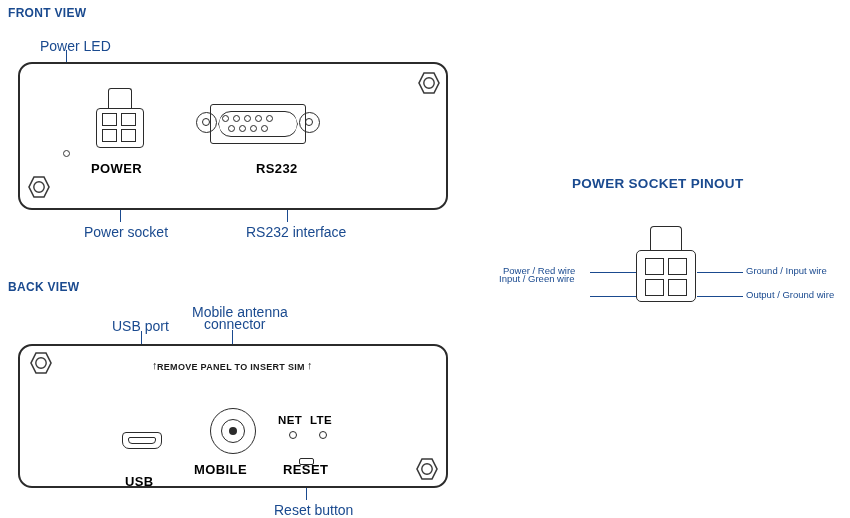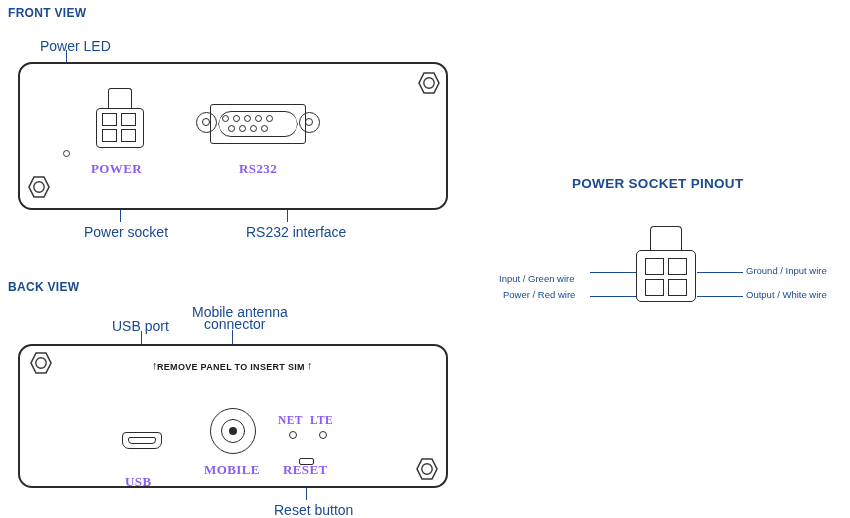--- a/index.html
+++ b/index.html
@@ -36,24 +36,23 @@
   #back-device  { left: 18px; top: 344px; width: 430px; height: 144px; }
   .hexwrap {
     position: absolute;
     width: 22px; height: 22px;
   }
   .hexwrap svg { display:block; }
 
   .label {
     position: absolute;
     font-size: 13px;
-    color: #8b5cf6;
+    color: #000000;
     font-weight: bold;
     letter-spacing: 0.4px;
-    font-family: Liberation Serif, serif;
   }
   .callout-label {
     position: absolute;
     font-size: 14px;
     color: #1a4a8f;
     white-space: nowrap;
   }
   .pin-label {
     position: absolute;
     font-size: 9.5px;
@@ -293,21 +292,21 @@
   <div class="db9-pin" style="left:26px; top:11px;"></div>
   <div class="db9-pin" style="left:37px; top:11px;"></div>
   <div class="db9-pin" style="left:48px; top:11px;"></div>
   <div class="db9-pin" style="left:59px; top:11px;"></div>
   <div class="db9-pin" style="left:70px; top:11px;"></div>
   <div class="db9-pin" style="left:32px; top:21px;"></div>
   <div class="db9-pin" style="left:43px; top:21px;"></div>
   <div class="db9-pin" style="left:54px; top:21px;"></div>
   <div class="db9-pin" style="left:65px; top:21px;"></div>
 </div>
-<div class="label" style="left:239px; top:161px;">RS232</div>
+<div class="label" style="left:256px; top:161px;">RS232</div>
 
 <div class="leader leader-v" style="left:120px; top:210px; height:12px;"></div>
 <div class="callout-label" style="left:84px; top:224px;">Power  socket</div>
 <div class="leader leader-v" style="left:287px; top:210px; height:12px;"></div>
 <div class="callout-label" style="left:246px; top:224px;">RS232  interface</div>
 
 <div class="section-title" id="back-view-title">BACK VIEW</div>
 
 <div class="callout-label" style="left:112px; top:318px;">USB port</div>
 <div class="leader leader-v" style="left:141px; top:331px; height:100px;"></div>
@@ -335,21 +334,21 @@
 <div class="small-caps" style="left:157px; top:362px;">REMOVE PANEL TO INSERT SIM</div>
 <div class="arrow-up" style="left:307px; top:359px;">↑</div>
 
 <div id="usb-port"></div>
 <div id="usb-inner"></div>
 <div class="label" style="left:125px; top:474px;">USB</div>
 
 <div id="ant-outer"></div>
 <div id="ant-mid"></div>
 <div id="ant-core"></div>
-<div class="label" style="left:204px; top:462px;">MOBILE</div>
+<div class="label" style="left:194px; top:462px;">MOBILE</div>
 
 <div class="label" style="left:278px; top:414px; font-size:11.5px;">NET</div>
 <div class="label" style="left:310px; top:414px; font-size:11.5px;">LTE</div>
 <div class="sled" style="left:289px; top:431px;"></div>
 <div class="sled" style="left:319px; top:431px;"></div>
 
 <div id="reset-btn"></div>
 <div class="label" style="left:283px; top:462px;">RESET</div>
 <div class="leader leader-v" style="left:306px; top:488px; height:12px;"></div>
 <div class="callout-label" style="left:274px; top:502px;">Reset button</div>
@@ -357,20 +356,20 @@
 <div class="section-title" id="pinout-title">POWER SOCKET PINOUT</div>
 
 <div id="pinout-tab"></div>
 <div id="pinout-conn"></div>
 <div class="po-pin" style="left:645px; top:258px;"></div>
 <div class="po-pin" style="left:668px; top:258px;"></div>
 <div class="po-pin" style="left:645px; top:279px;"></div>
 <div class="po-pin" style="left:668px; top:279px;"></div>
 
 <div class="leader leader-h" style="left:590px; top:272px; width:46px;"></div>
-<div class="pin-label" style="left:503px; top:265px;margin-top:24px;">Power / Red wire</div>
+<div class="pin-label" style="left:503px; top:265px;">Power / Red wire</div>
 <div class="leader leader-h" style="left:590px; top:296px; width:46px;"></div>
 <div class="pin-label" style="left:499px; top:273px;">Input / Green wire</div>
 
 <div class="leader leader-h" style="left:697px; top:272px; width:46px;"></div>
 <div class="pin-label" style="left:746px; top:265px;">Ground / Input wire</div>
 <div class="leader leader-h" style="left:697px; top:296px; width:46px;"></div>
-<div class="pin-label" style="left:746px; top:289px;">Output / White wire</div>
+<div class="pin-label" style="left:746px; top:289px;">Output / Ground wire</div>
 
 </body></html>

